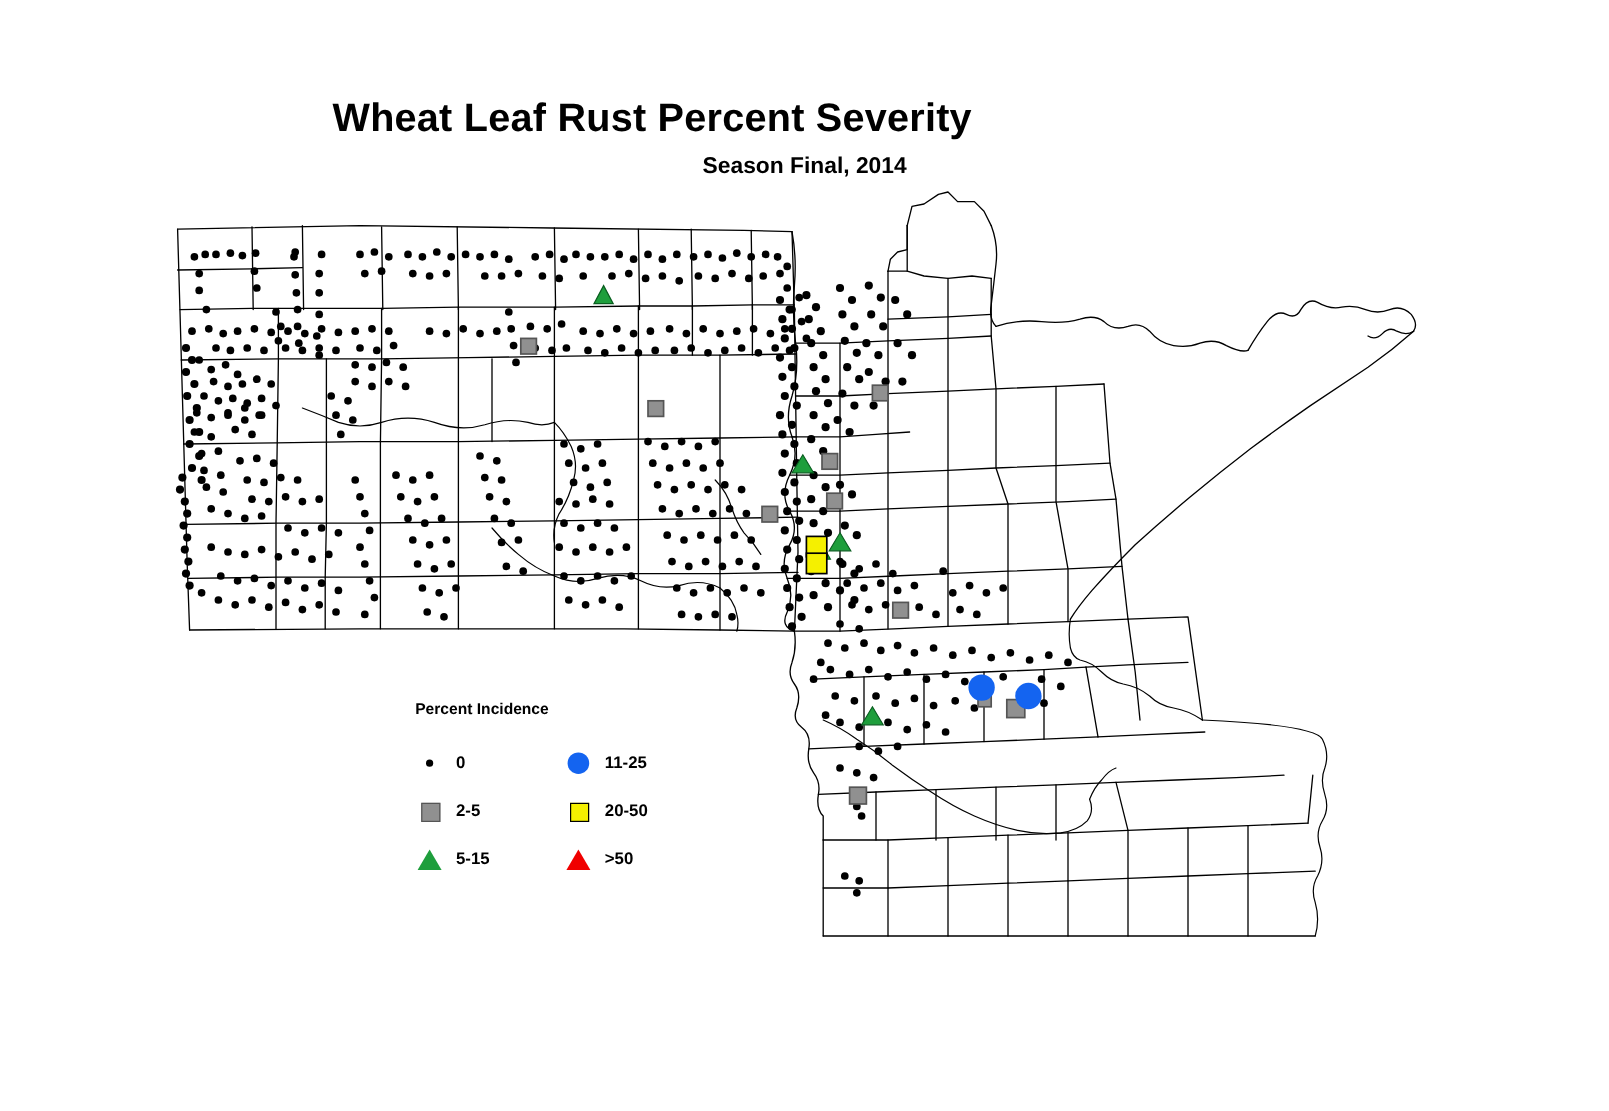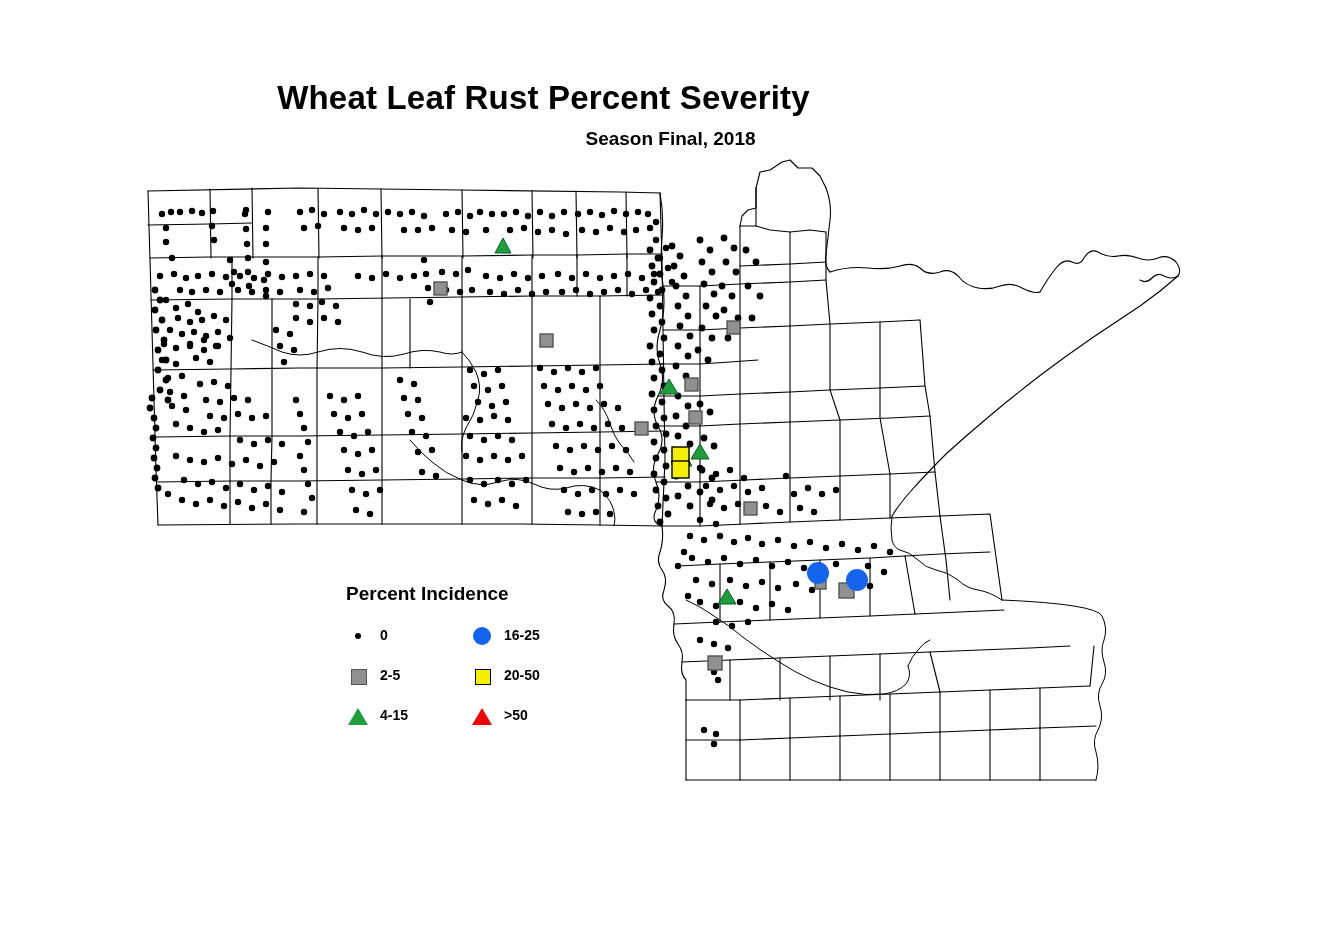--- a/index.html
+++ b/index.html
@@ -9,38 +9,38 @@
 
   #title{position:absolute;left:0;top:62px;width:1087px;text-align:center;
          font-size:33px;font-weight:bold;letter-spacing:.2px;margin-top:17px;}
   #subtitle{position:absolute;left:0;top:128px;width:1341px;text-align:center;
             font-size:19px;font-weight:bold;}
 
   #mapwrap{position:absolute;left:0;top:0;width:1341px;height:926px;}
   svg.mapsvg{position:absolute;left:0;top:0;width:1341px;height:926px;}
 
   .legendbox{position:absolute;left:330px;top:583px;width:250px;height:135px;}
-  .legend-title{position:absolute;left:16px;top:0px;font-size:19px;font-weight:bold;}
+  .legend-title{position:absolute;left:16px;top:0px;font-size:13px;font-weight:bold;}
   .lgrow{position:absolute;height:26px;}
   .lgsym{position:absolute;left:0;top:0;width:26px;height:26px;}
   .lglabel{position:absolute;left:34px;top:4px;font-size:14px;font-weight:bold;white-space:nowrap;}
 
   .sym-dot{position:absolute;left:9px;top:10px;width:6px;height:6px;border-radius:50%;background:#000;}
   .sym-sq{position:absolute;left:5px;top:6px;width:14px;height:14px;}
   .sym-ci{position:absolute;left:3px;top:4px;width:18px;height:18px;border-radius:50%;}
   .sym-tri{position:absolute;left:2px;top:5px;width:0;height:0;
            border-left:10px solid transparent;border-right:10px solid transparent;}
 </style>
 </head>
 <body>
 
 <div id="stage">
 
   <div id="title">Wheat Leaf Rust Percent Severity</div>
-  <div id="subtitle">Season Final, 2018</div>
+  <div id="subtitle">Season Final, 2014</div>
 
   <div id="mapwrap">
     <svg class="mapsvg" viewBox="0 0 1341 926" xmlns="http://www.w3.org/2000/svg">
       <g id="counties" fill="none" stroke="#000" stroke-width="1.1" stroke-linejoin="round" stroke-linecap="round">
 
         <path d="M148,191 L300,188 L460,190 L620,192 L660,193 L660,193"></path>
         <path d="M148,191 L150,260 L152,330 L154,400 L156,470 L158,525"></path>
         <path d="M158,525 L300,524 L420,524 L520,524 L600,525 L662,526"></path>
         <path d="M660,193 L662,260 L663,330 L664,400 L665,460 L662,526"></path>
 
@@ -792,28 +792,28 @@
       <span class="lgsym">
         <span class="sym-sq" style="background:#909090;border:1.5px solid #555;"></span>
       </span>
       <span class="lglabel">2-5</span>
     </div>
 
     <div class="lgrow" style="left:16px;top:120px;">
       <span class="lgsym">
         <span class="sym-tri" style="border-bottom:17px solid #1E9E3C;"></span>
       </span>
-      <span class="lglabel">4-15</span>
+      <span class="lglabel">5-15</span>
     </div>
 
     <div class="lgrow" style="left:140px;top:40px;">
       <span class="lgsym">
         <span class="sym-ci" style="background:#1464F0;"></span>
       </span>
-      <span class="lglabel">16-25</span>
+      <span class="lglabel">11-25</span>
     </div>
 
     <div class="lgrow" style="left:140px;top:80px;">
       <span class="lgsym">
         <span class="sym-sq" style="background:#F5F000;border:1.5px solid #000;"></span>
       </span>
       <span class="lglabel">20-50</span>
     </div>
 
     <div class="lgrow" style="left:140px;top:120px;">

